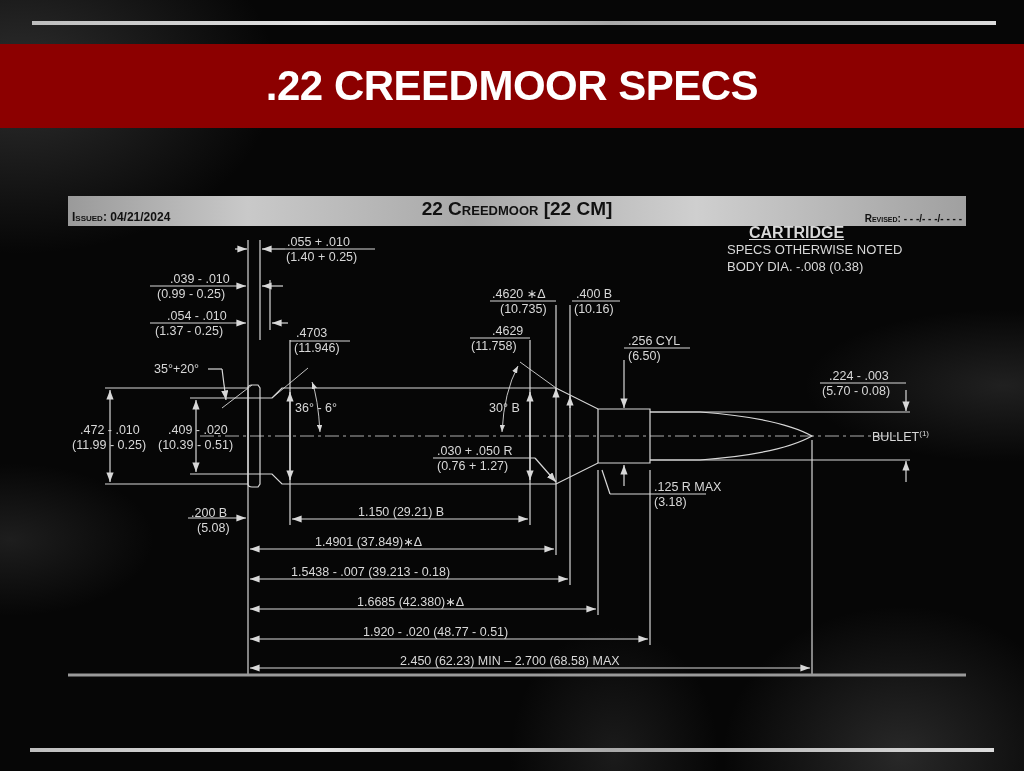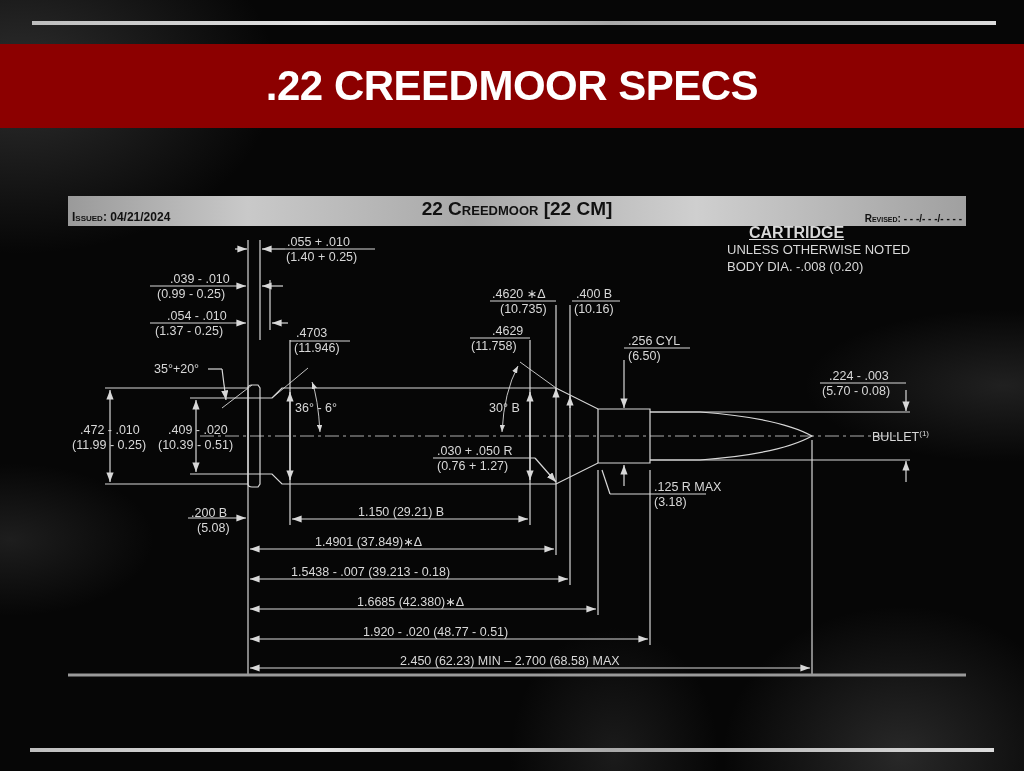--- a/index.html
+++ b/index.html
@@ -65,22 +65,22 @@
   </div>
   <div class="name sc">22 Creedmoor [22 CM]</div>
   <div class="revised">
     <span class="sc">Revised:</span>
     <span>- - -/- - -/- - - -</span>
   </div>
 </div>
 
 <div class="legend">
   <div class="cap">CARTRIDGE</div>
-  <div>UNLESS OTHERWISE NOTED</div>
-  <div>BODY DIA. -.008 (0.20)</div>
+  <div>SPECS OTHERWISE NOTED</div>
+  <div>BODY DIA. -.008 (0.38)</div>
 </div>
 
 <svg class="drawing" width="1024" height="771">
   <defs>
     <marker id="ar" markerWidth="8" markerHeight="6" refX="8" refY="3" orient="auto-start-reverse">
       <path d="M0,0 L8,3 L0,6 z" fill="#d8d8d8"></path>
     </marker>
   </defs>
   <g stroke="#d8d8d8" stroke-width="1.2" fill="none">
 

